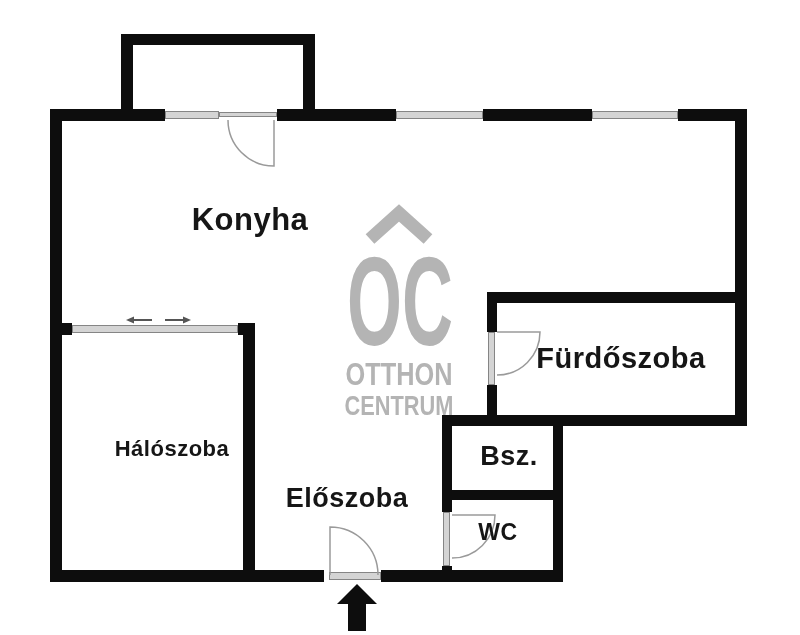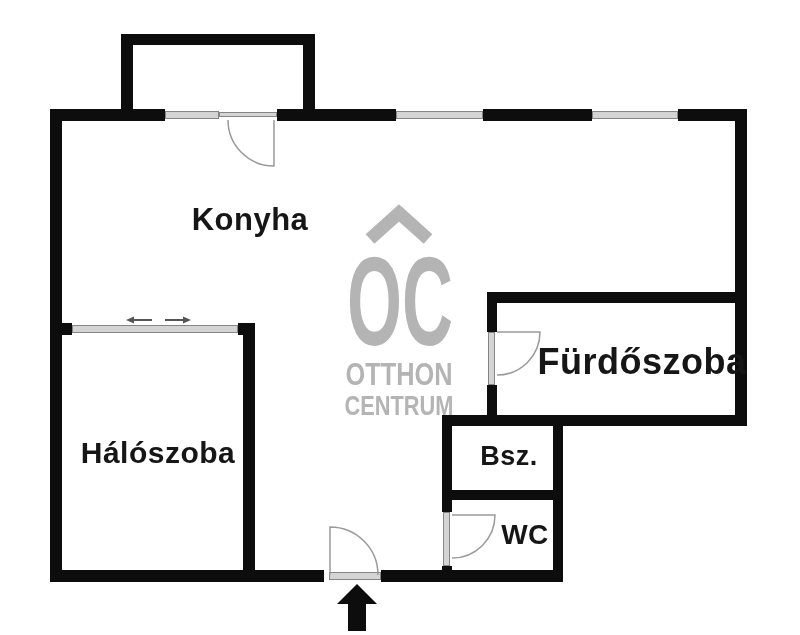--- a/index.html
+++ b/index.html
@@ -91,18 +91,19 @@
       <path class="slide-arrow" d="M152 320 H133"></path>
       <polygon class="slide-arrow-head" points="126,320 134,316.5 134,323.5"></polygon>
       <path class="slide-arrow" d="M165 320 H184"></path>
       <polygon class="slide-arrow-head" points="191,320 183,316.5 183,323.5"></polygon>
     </g>
 
     <polygon class="entrance-arrow" points="357,584 377,604 366,604 366,631 348,631 348,604 337,604"></polygon>
   </svg>
 
   <div class="room-label" style="left:150px;top:204px;width:200px;font-size:31px">Konyha</div>
-  <div class="room-label" style="left:58px;top:438px;width:200px;font-size:30px">Hálószoba</div>
-  <div class="room-label" style="left:534px;top:344px;width:216px;font-size:36px">Fürdőszoba</div>
+  <div class="room-label" style="left:72px;top:438px;width:200px;font-size:22px">Hálószoba</div>
+  <div class="room-label" style="left:262px;top:485px;width:170px;font-size:27px">Előszoba</div>
+  <div class="room-label" style="left:513px;top:344px;width:216px;font-size:29px">Fürdőszoba</div>
   <div class="room-label" style="left:453px;top:443px;width:112px;font-size:27px">Bsz.</div>
-  <div class="room-label" style="left:475px;top:521px;width:100px;font-size:28px">WC</div>
+  <div class="room-label" style="left:448px;top:521px;width:100px;font-size:23px">WC</div>
 
 </div>
 
 </body></html>

